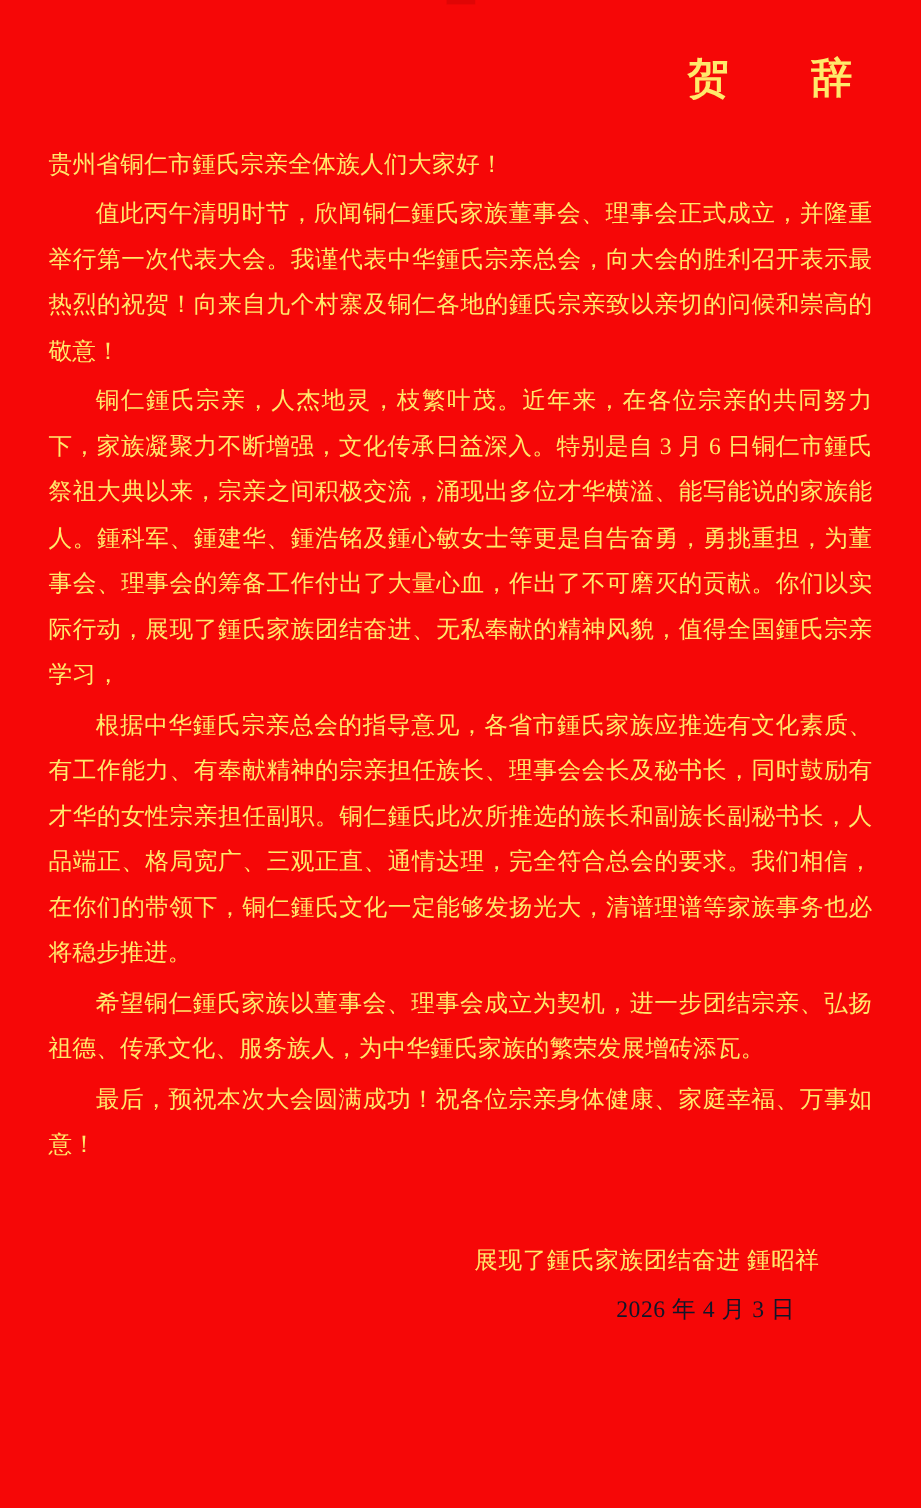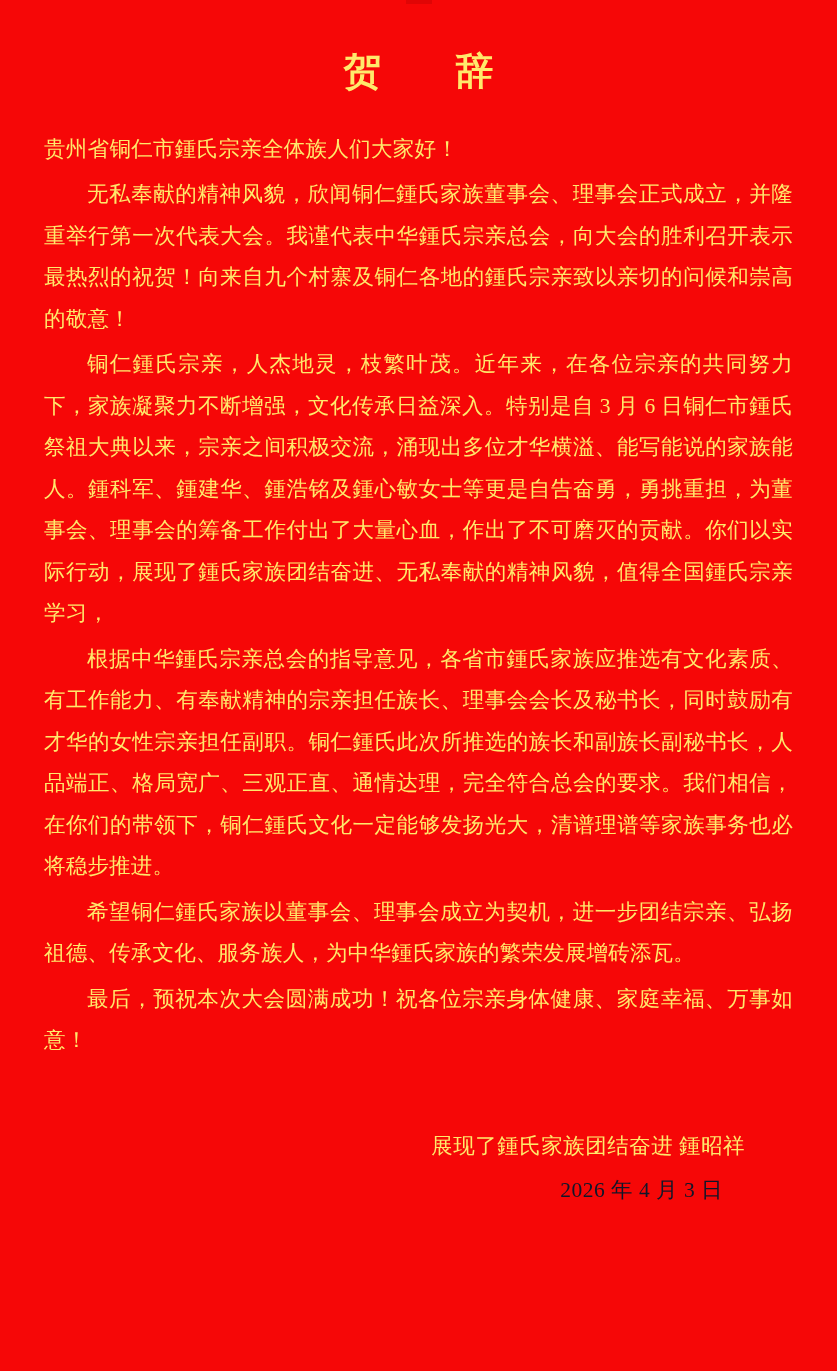--- a/index.html
+++ b/index.html
@@ -16,21 +16,21 @@
     position: relative;
   }
   .page {
     width: 837px;
     height: 1371px;
     box-sizing: border-box;
     padding: 0 44px;
     position: relative;
   }
   .title {
-    text-align: center;
+    text-align: right;
     font-size: 38px;
     font-weight: bold;
     letter-spacing: 18px;
     color: #ffe96b;
     padding-top: 46px;
     padding-bottom: 10px;
     text-indent: 18px;
     font-family: "Liberation Serif", "DejaVu Serif", serif;
   }
   .salutation {
@@ -83,21 +83,21 @@
 <body>
 
 <div class="page">
 
   <div class="top-mark"></div>
 
   <div class="title">贺　辞</div>
 
   <div class="salutation">贵州省铜仁市鍾氏宗亲全体族人们大家好！</div>
 
-  <p class="para">无私奉献的精神风貌，欣闻铜仁鍾氏家族董事会、理事会正式成立，并隆重举行第一次代表大会。我谨代表中华鍾氏宗亲总会，向大会的胜利召开表示最热烈的祝贺！向来自九个村寨及铜仁各地的鍾氏宗亲致以亲切的问候和崇高的敬意！</p>
+  <p class="para">值此丙午清明时节，欣闻铜仁鍾氏家族董事会、理事会正式成立，并隆重举行第一次代表大会。我谨代表中华鍾氏宗亲总会，向大会的胜利召开表示最热烈的祝贺！向来自九个村寨及铜仁各地的鍾氏宗亲致以亲切的问候和崇高的敬意！</p>
   <p class="para">铜仁鍾氏宗亲，人杰地灵，枝繁叶茂。近年来，在各位宗亲的共同努力下，家族凝聚力不断增强，文化传承日益深入。特别是自 3 月 6 日铜仁市鍾氏祭祖大典以来，宗亲之间积极交流，涌现出多位才华横溢、能写能说的家族能人。鍾科军、鍾建华、鍾浩铭及鍾心敏女士等更是自告奋勇，勇挑重担，为董事会、理事会的筹备工作付出了大量心血，作出了不可磨灭的贡献。你们以实际行动，展现了鍾氏家族团结奋进、无私奉献的精神风貌，值得全国鍾氏宗亲学习，</p>
   <p class="para">根据中华鍾氏宗亲总会的指导意见，各省市鍾氏家族应推选有文化素质、有工作能力、有奉献精神的宗亲担任族长、理事会会长及秘书长，同时鼓励有才华的女性宗亲担任副职。铜仁鍾氏此次所推选的族长和副族长副秘书长，人品端正、格局宽广、三观正直、通情达理，完全符合总会的要求。我们相信，在你们的带领下，铜仁鍾氏文化一定能够发扬光大，清谱理谱等家族事务也必将稳步推进。</p>
   <p class="para">希望铜仁鍾氏家族以董事会、理事会成立为契机，进一步团结宗亲、弘扬祖德、传承文化、服务族人，为中华鍾氏家族的繁荣发展增砖添瓦。</p>
   <p class="para">最后，预祝本次大会圆满成功！祝各位宗亲身体健康、家庭幸福、万事如意！</p>
 
   <div class="signature-block">
     <div class="sign-line">展现了鍾氏家族团结奋进  鍾昭祥</div>
     <div class="sign-date">2026 年 4 月 3 日</div>
   </div>
 

